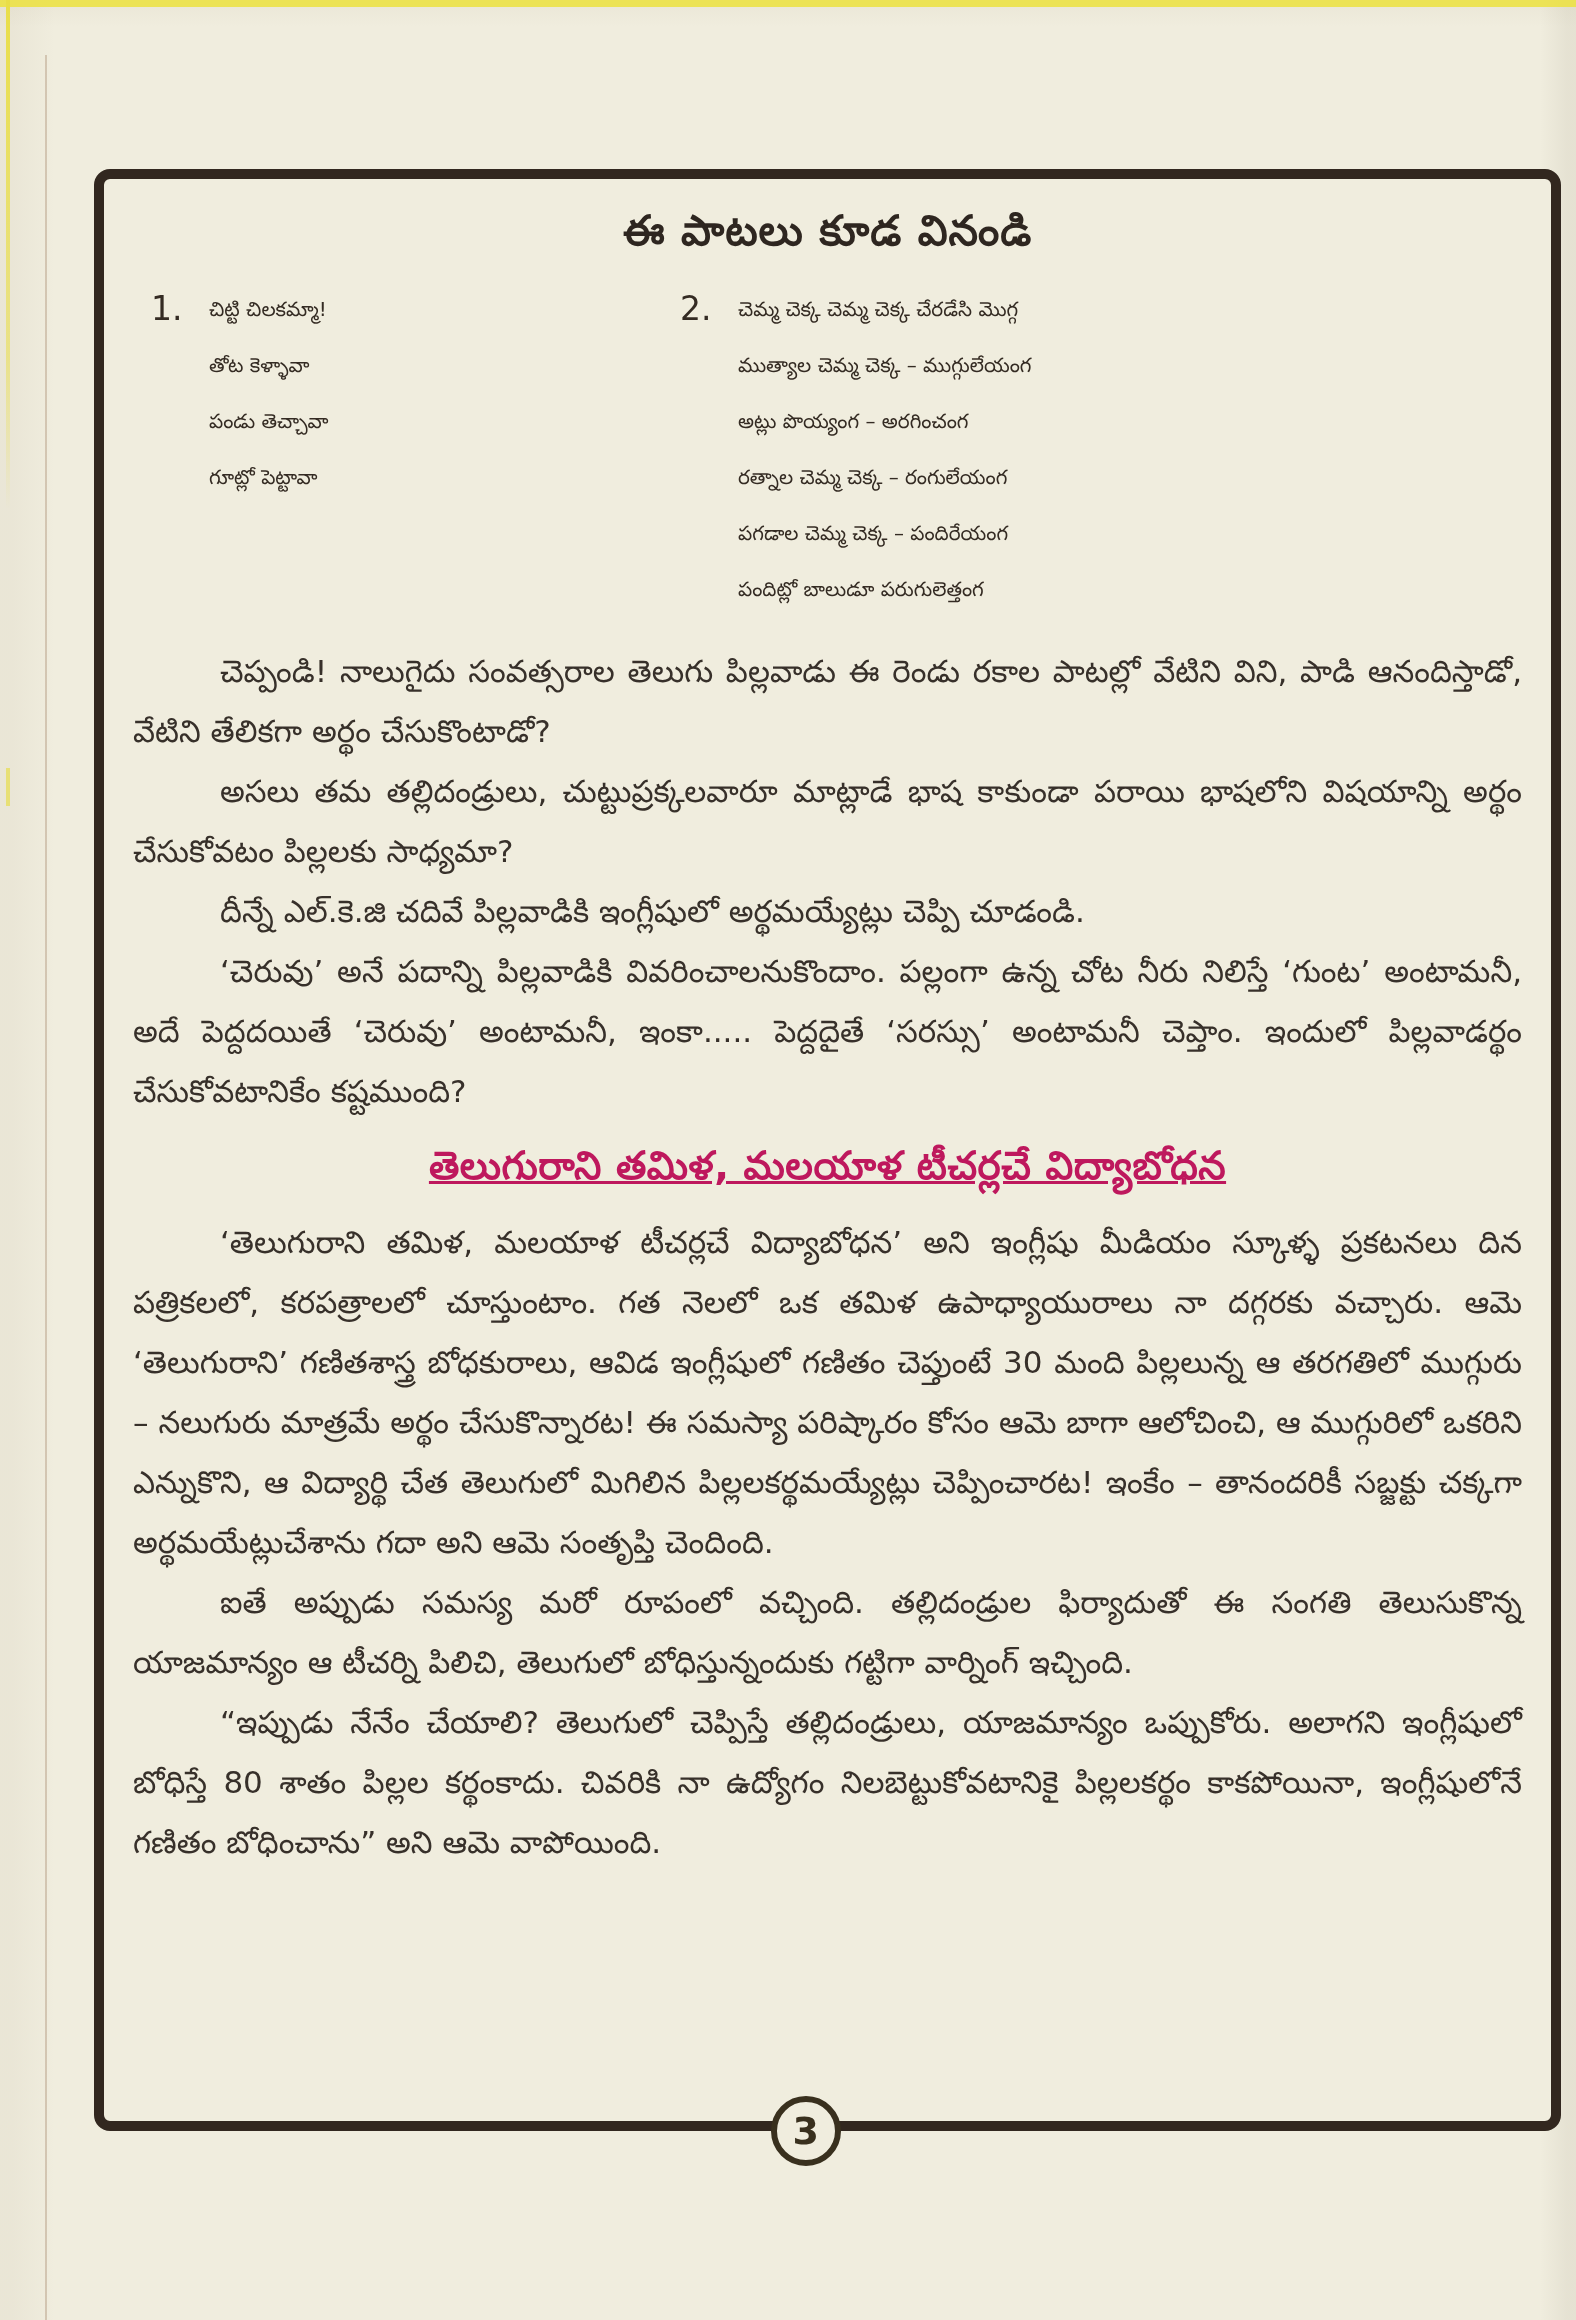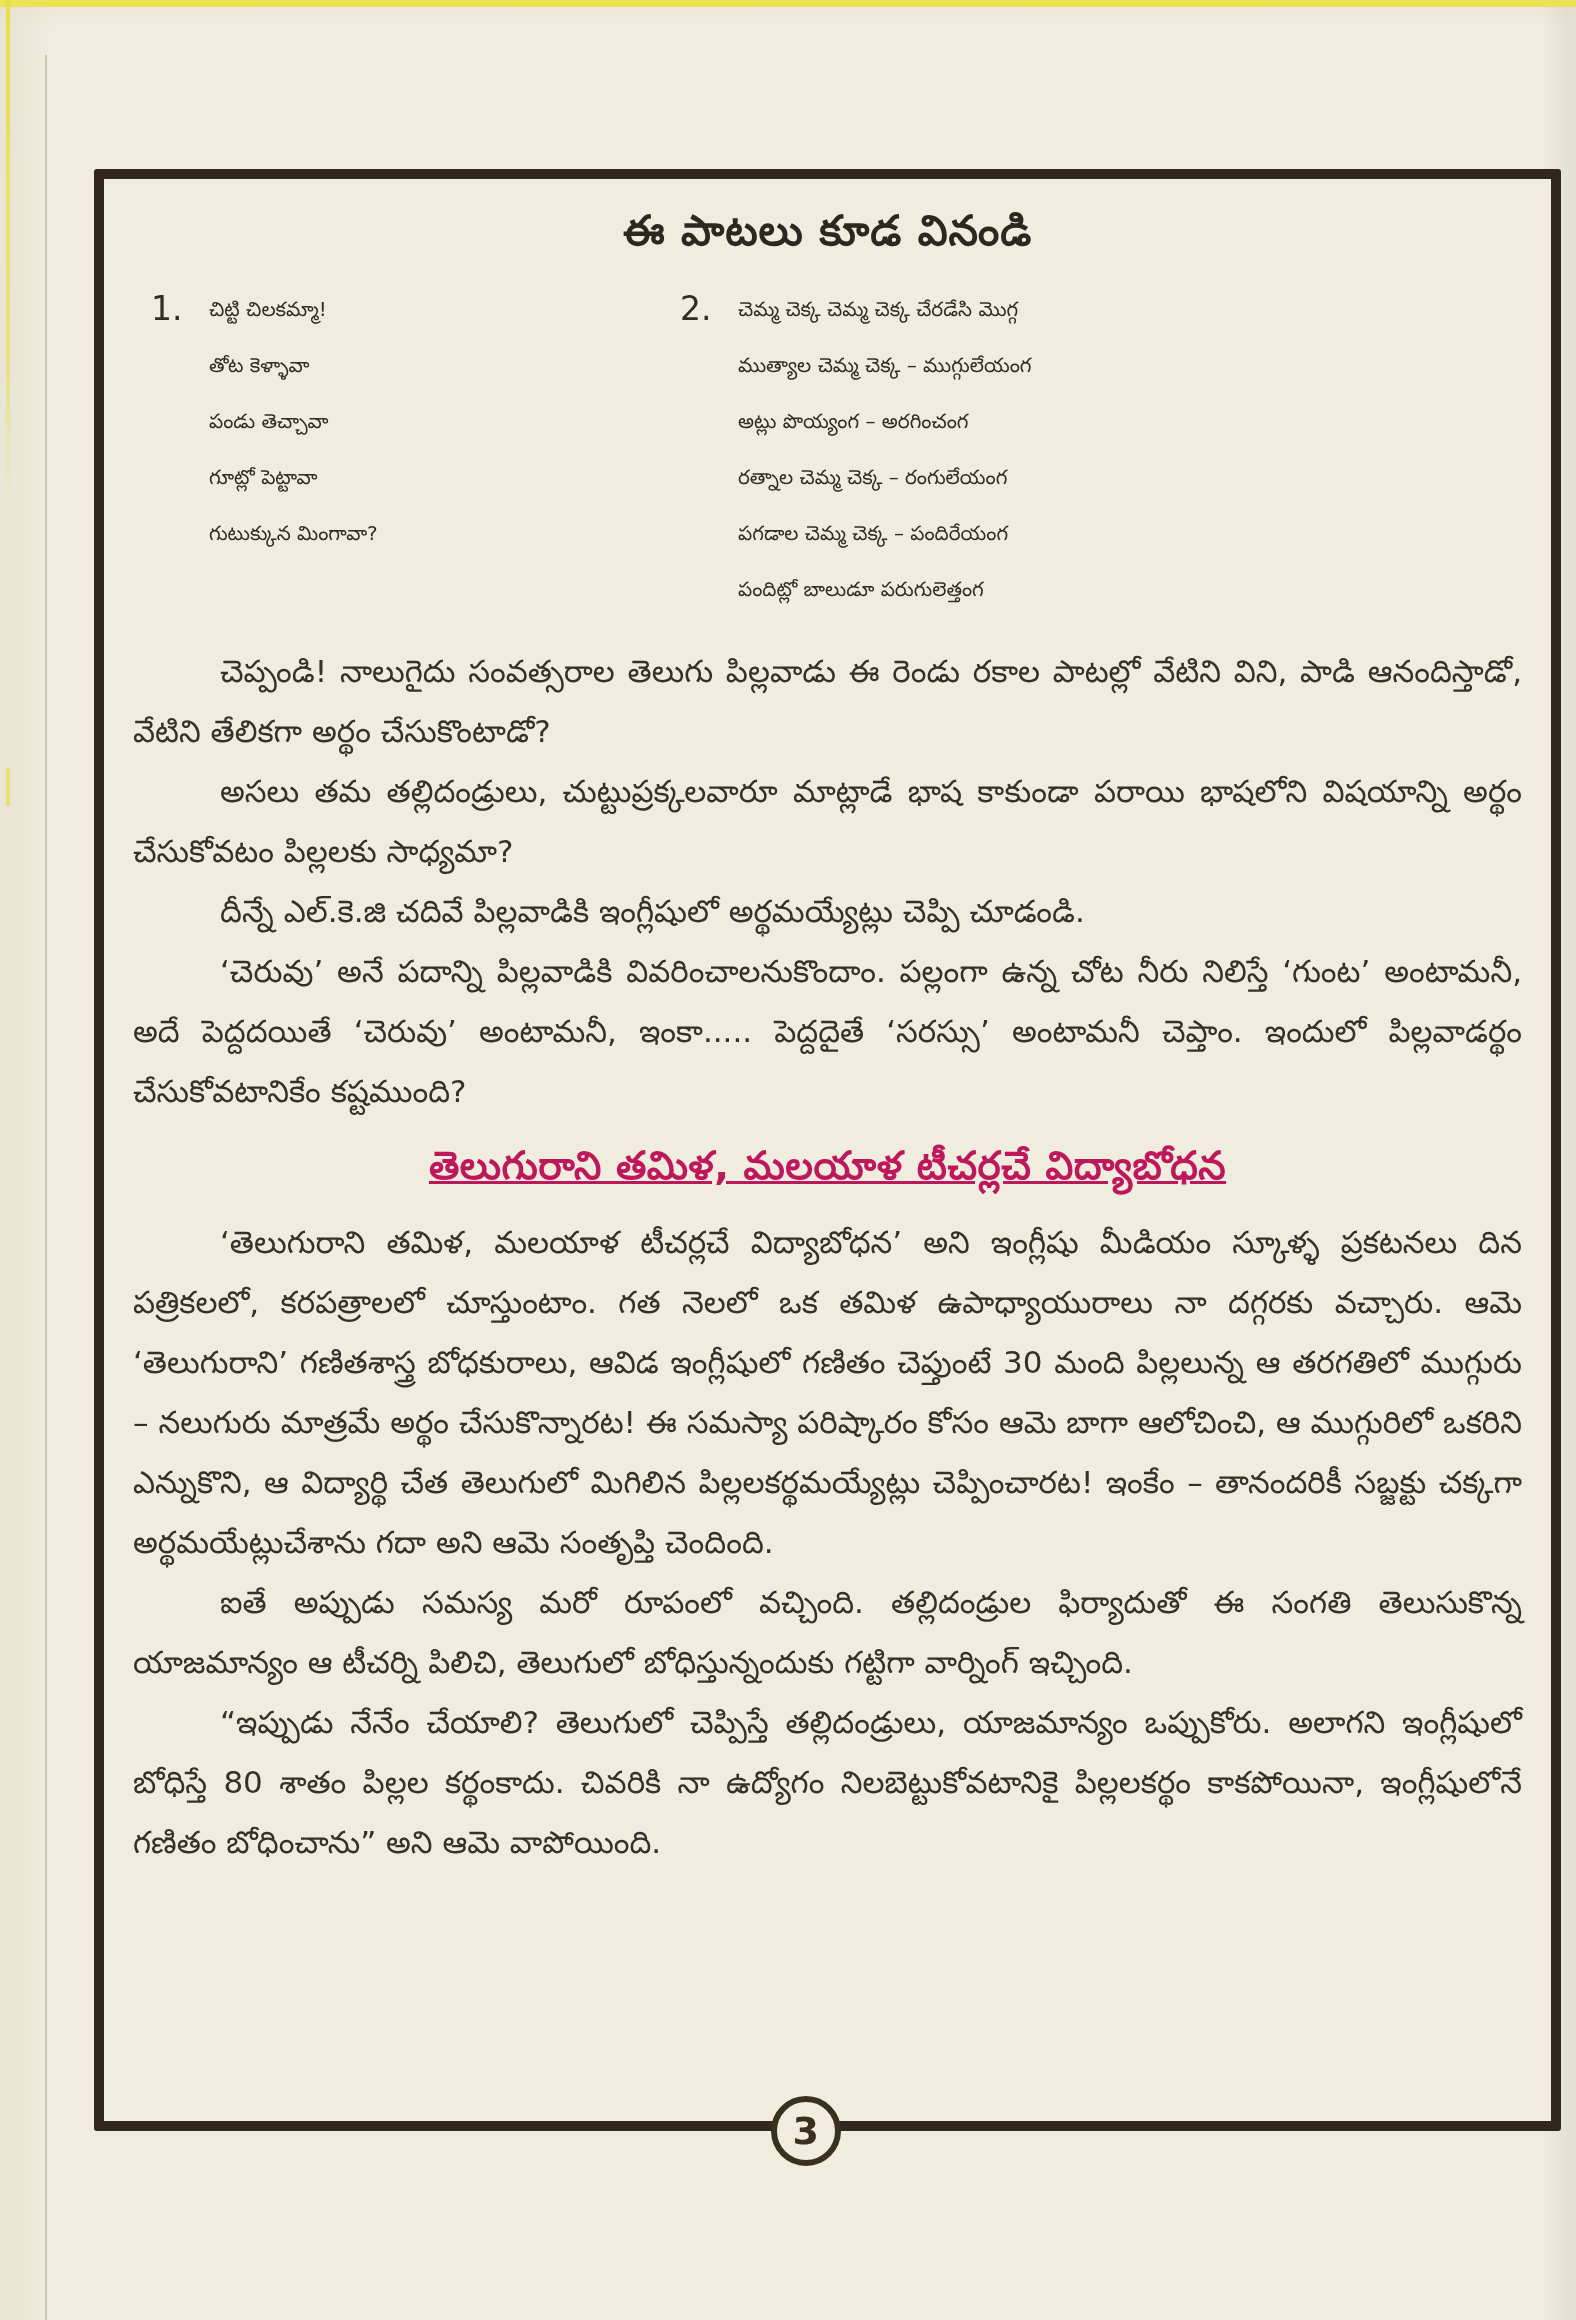--- a/index.html
+++ b/index.html
@@ -60,21 +60,21 @@
     background: rgba(45,36,28,0.92);
   }
 
   
   .frame {
     position: absolute;
     left: 94px; top: 169px;
     width: 1389px;   
     height: 1942px;  
     border: 10px solid #32271f;
-    border-radius: 3px;
+    border-radius: 16px;
     background: #f0edde;
     padding: 0 29px;
     box-sizing: content-box;
   }
 
   .doc-title {
     margin: 27px 0 16.4px 0;
     text-align: center;
     font-size: 42px;
     font-weight: 700;
@@ -163,21 +163,20 @@
 
     <div class="songs">
 
       <div class="song song-1">
         <div class="song-number">1.</div>
         <div class="song-lines">
           <div class="song-line">చిట్టి చిలకమ్మా!</div>
           <div class="song-line">తోట కెళ్ళావా</div>
           <div class="song-line">పండు తెచ్చావా</div>
           <div class="song-line">గూట్లో పెట్టావా</div>
-          <div class="song-line">గుటుక్కున మింగావా?</div>
         </div>
       </div>
 
       <div class="song song-2">
         <div class="song-number">2.</div>
         <div class="song-lines">
           <div class="song-line">చెమ్మ చెక్క చెమ్మ చెక్క చేరడేసి మొగ్గ</div>
           <div class="song-line">ముత్యాల చెమ్మ చెక్క – ముగ్గులేయంగ</div>
           <div class="song-line">అట్లు పొయ్యంగ – అరగించంగ</div>
           <div class="song-line">రత్నాల చెమ్మ చెక్క – రంగులేయంగ</div>

